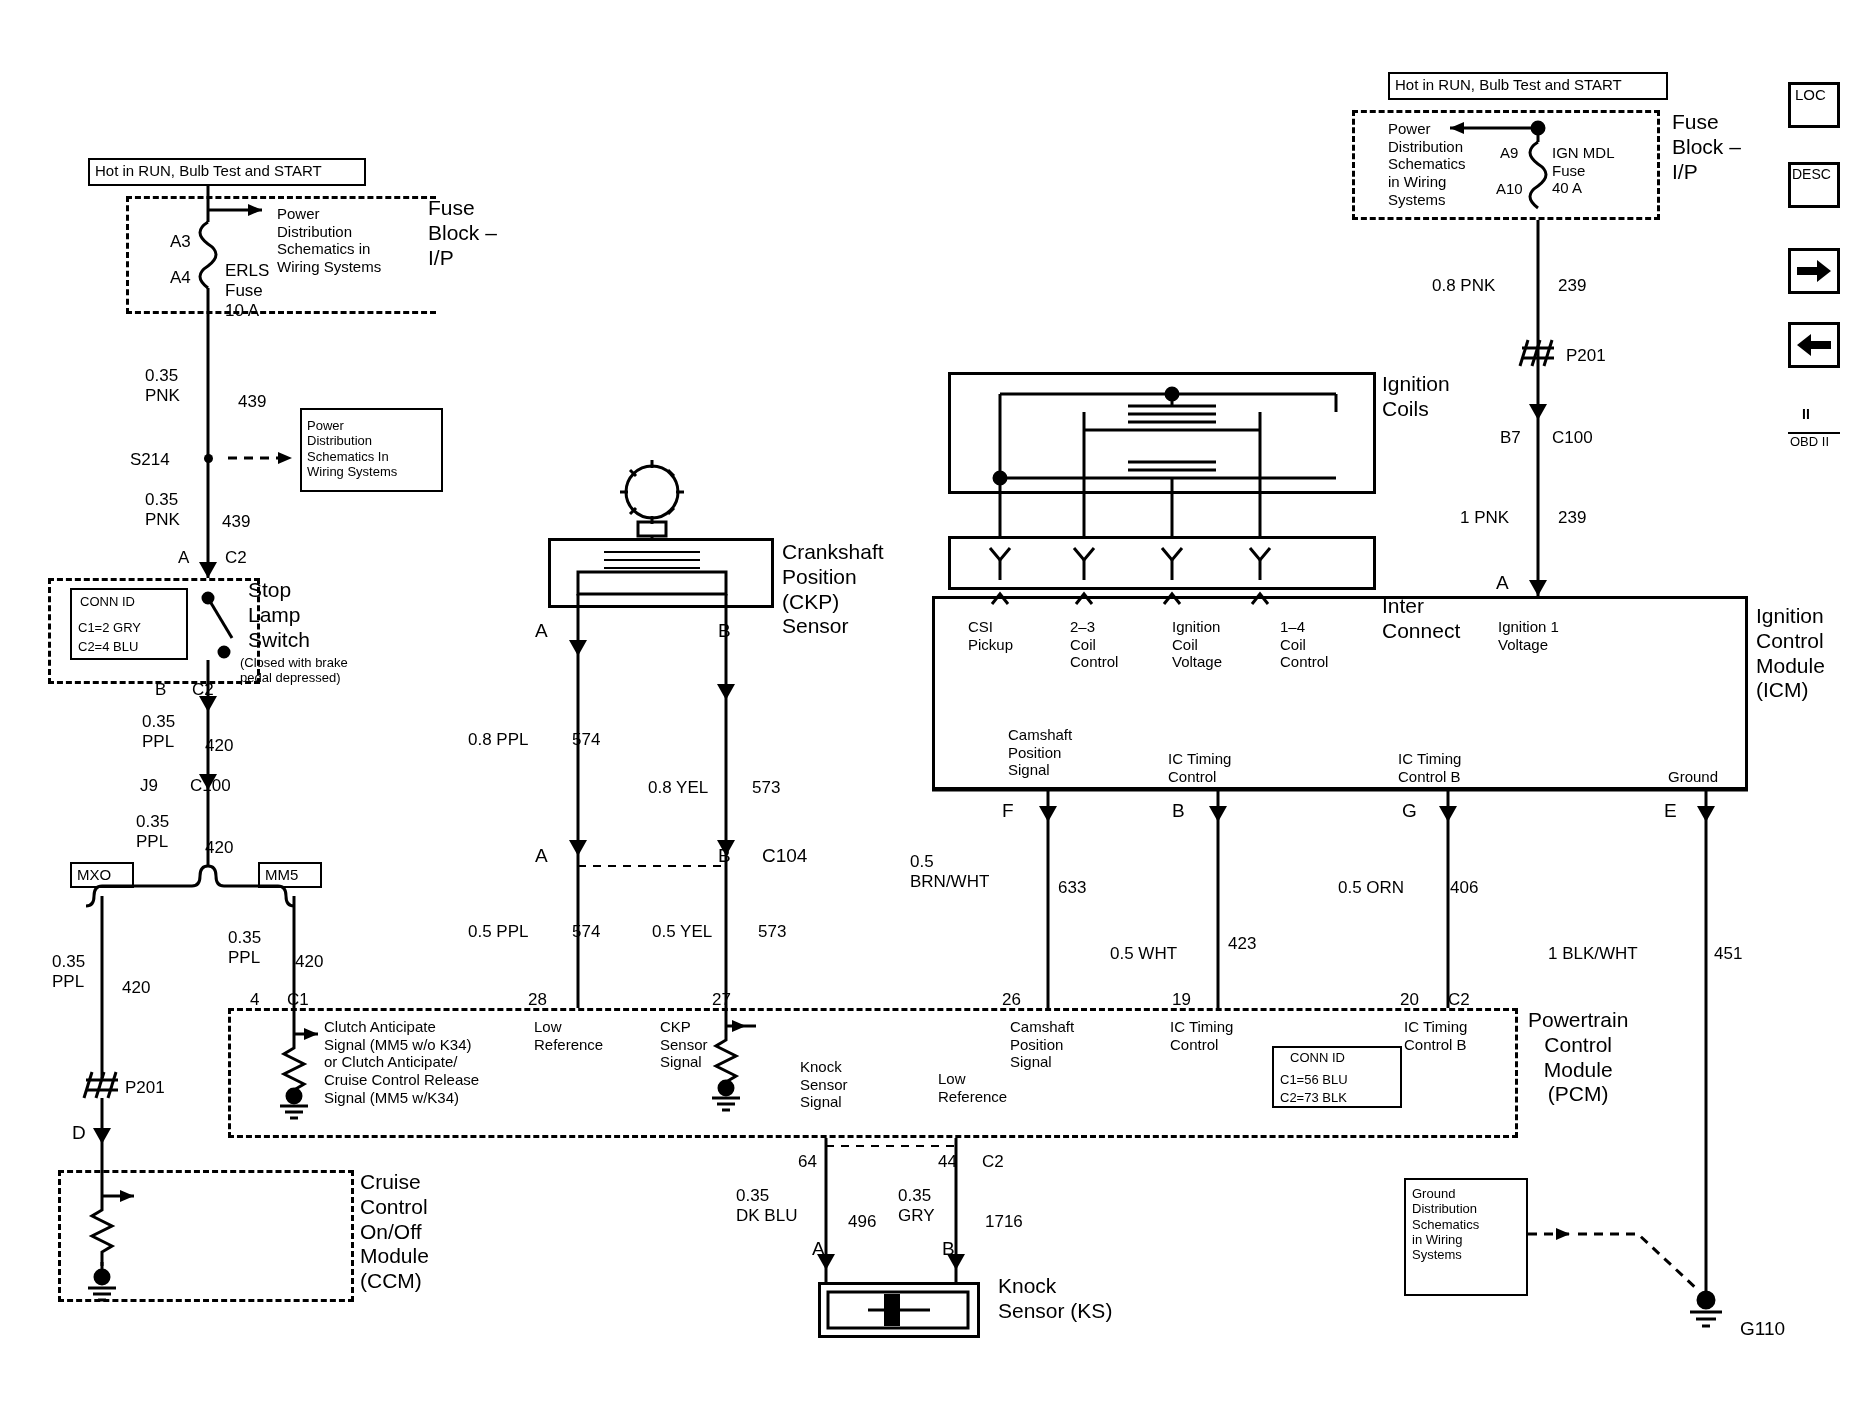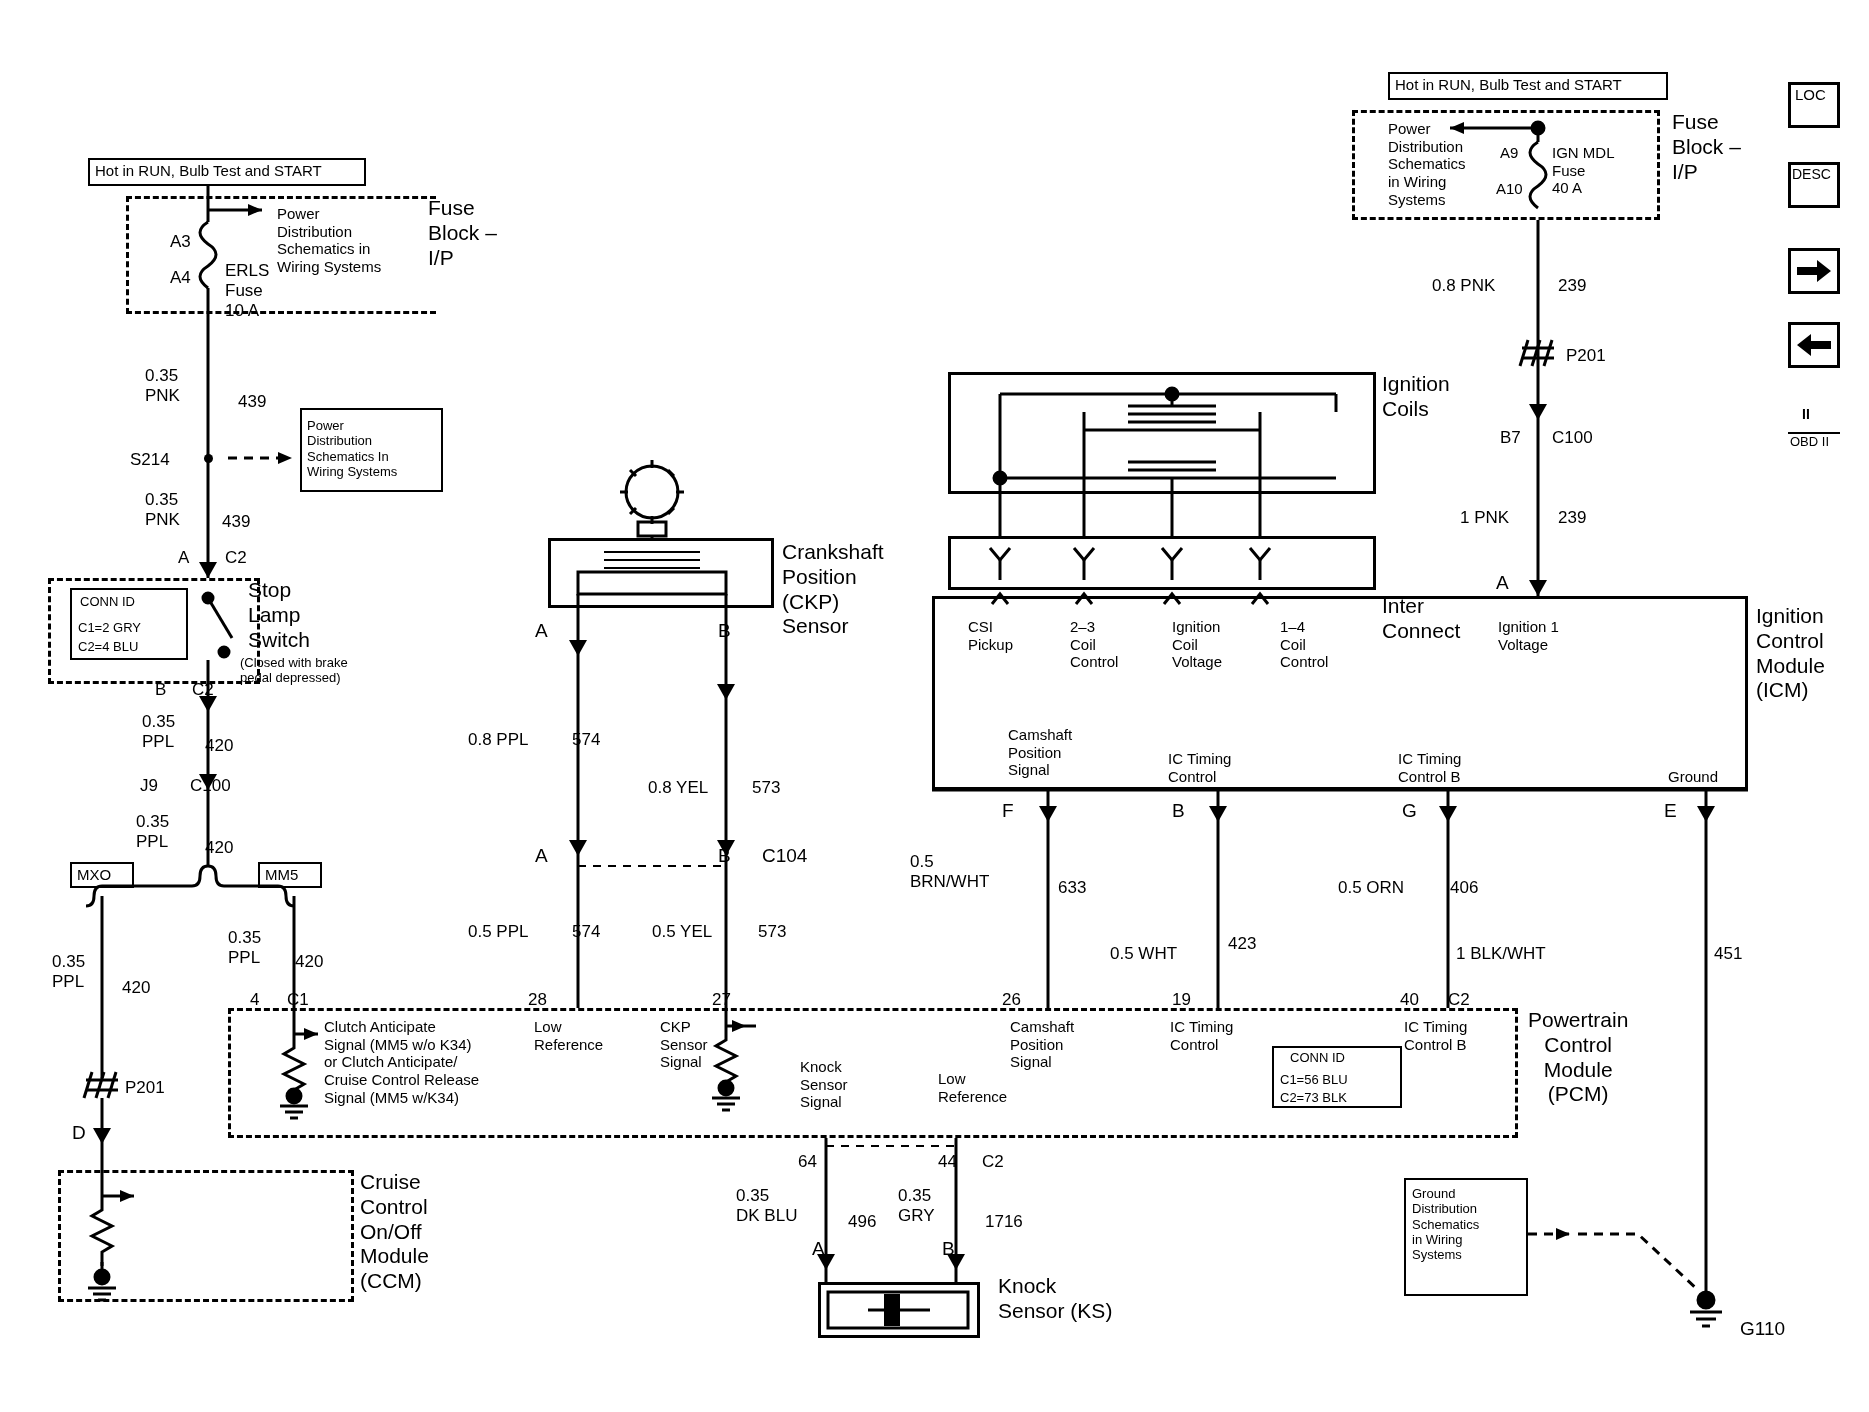--- a/index.html
+++ b/index.html
@@ -294,26 +294,26 @@
   <div class="txt xs" style="left:1280px; top:1072px;">C1=56 BLU</div>
   <div class="txt xs" style="left:1280px; top:1090px;">C2=73 BLK</div>
 
   <div class="txt" style="left:910px; top:852px;">0.5
 BRN/WHT</div>
   <div class="txt" style="left:1058px; top:878px;">633</div>
   <div class="txt" style="left:1110px; top:944px;">0.5 WHT</div>
   <div class="txt" style="left:1228px; top:934px;">423</div>
   <div class="txt" style="left:1338px; top:878px;">0.5 ORN</div>
   <div class="txt" style="left:1450px; top:878px;">406</div>
-  <div class="txt" style="left:1456px; top:944px;">1 BLK/WHT</div>
+  <div class="txt" style="left:1548px; top:944px;">1 BLK/WHT</div>
   <div class="txt" style="left:1714px; top:944px;">451</div>
 
   <div class="txt" style="left:1002px; top:990px;">26</div>
   <div class="txt" style="left:1172px; top:990px;">19</div>
-  <div class="txt" style="left:1400px; top:990px;">40</div>
+  <div class="txt" style="left:1400px; top:990px;">20</div>
   <div class="txt" style="left:1448px; top:990px;">C2</div>
 
   <div class="txt" style="left:798px; top:1152px;">64</div>
   <div class="txt" style="left:938px; top:1152px;">44</div>
   <div class="txt" style="left:982px; top:1152px;">C2</div>
 
   <div class="txt" style="left:736px; top:1186px;">0.35
 DK BLU</div>
   <div class="txt" style="left:848px; top:1212px;">496</div>
   <div class="txt" style="left:898px; top:1186px;">0.35

